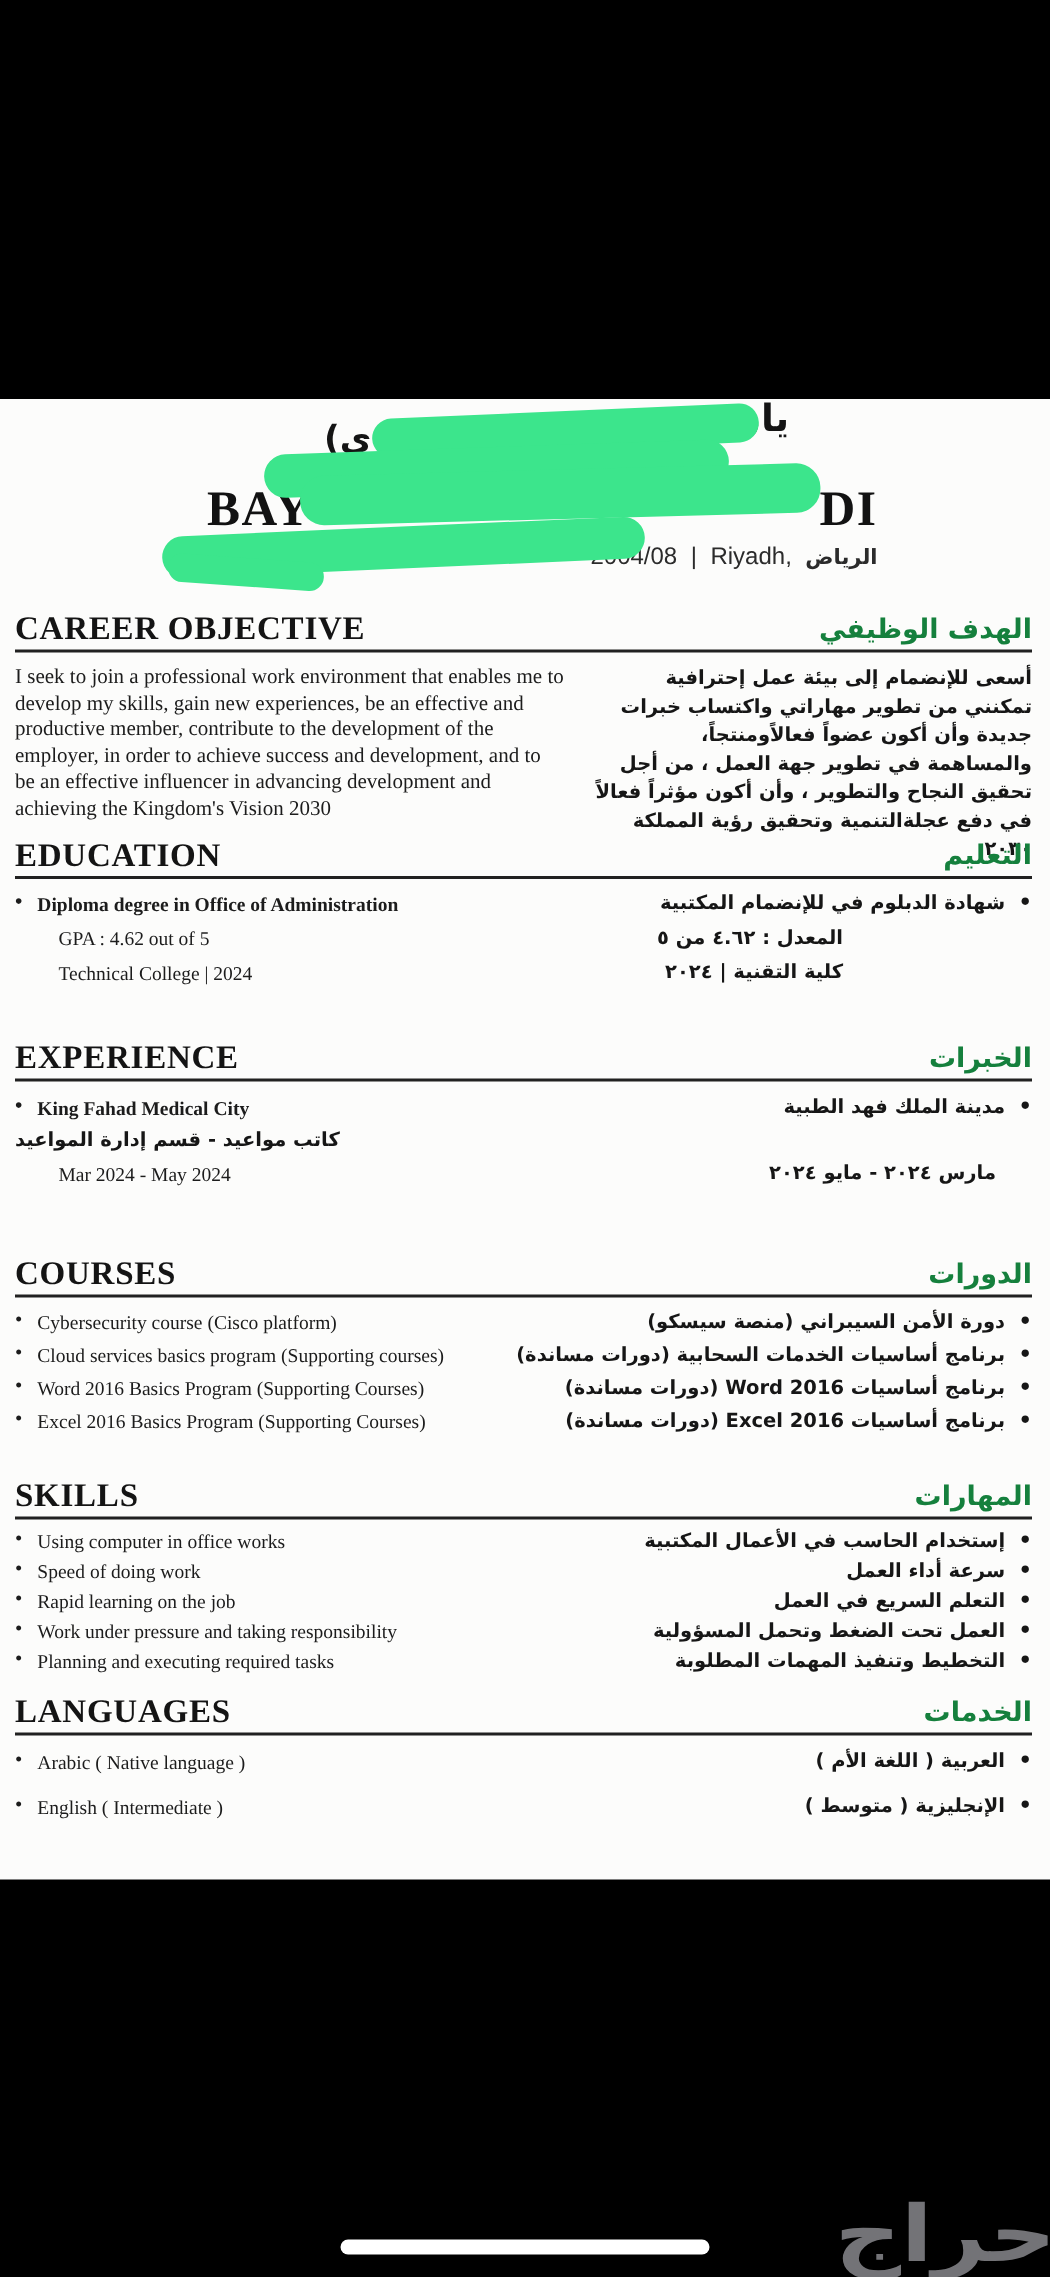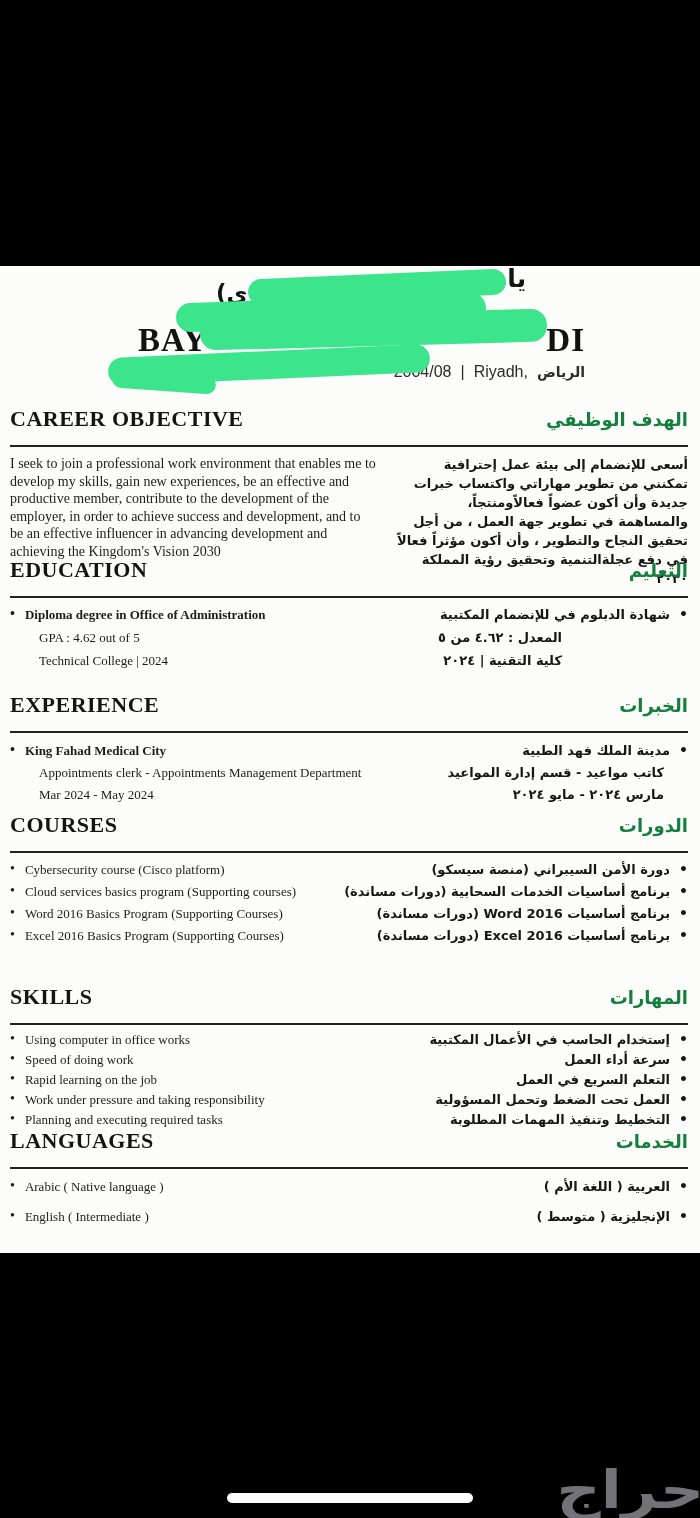--- a/index.html
+++ b/index.html
@@ -35,42 +35,42 @@
   .stroke{position:absolute;background:var(--redaction,#3ce58c);border-radius:16px;z-index:5}
   .s1{left:248px;top:8px;width:258px;height:26px;transform:rotate(-2.5deg)}
   .s2{left:176px;top:32px;width:310px;height:29px;transform:rotate(-2deg)}
   .s3{left:200px;top:47px;width:347px;height:33px;transform:rotate(-1.5deg)}
   .s4{left:108px;top:85px;width:322px;height:28px;transform:rotate(-2.5deg)}
   .s5{left:112px;top:106px;width:104px;height:19px;transform:rotate(4deg)}
   
   .sec{position:absolute;left:10px;width:678px}
   .sec-head{
     display:flex;justify-content:space-between;align-items:flex-end;
-    border-bottom:2.5px solid #212121;padding-bottom:15px;
+    border-bottom:2.5px solid #212121;padding-bottom:3px;
   }
   .h-en{margin:0;font-size:22px;line-height:22px;font-weight:700;letter-spacing:.5px;color:#141414}
   .h-ar{margin:0;font-family:"DejaVu Sans",sans-serif;font-size:18px;line-height:20px;font-weight:700;color:#15803d}
   .pair{display:flex;justify-content:space-between;align-items:flex-start}
   .en{font-size:13px;line-height:17px;color:#1c1c1c}
   .ar{direction:rtl;font-family:"DejaVu Sans",sans-serif;font-weight:700;font-size:13px;line-height:17px;color:#161616}
   .b{font-weight:700}
   .cell{display:flex;gap:10px}
   .ar.cell{gap:9px}
   .cell.nb-en{padding-left:29px}
   .ar.nb-ar{padding-right:24px}
   .ar.nb-ar.deep{padding-right:126px}
   .blt{font-size:14px;line-height:16px}
   .mt8{margin-top:8px}.mt6{margin-top:6px}.mt5{margin-top:5px}
   .mt9{margin-top:9px}.mt3{margin-top:3px}.mt13{margin-top:13px}
   .obj{display:flex;justify-content:space-between;margin-top:8px}
   .obj-en{width:366px;font-size:14px;line-height:17.5px}
   .obj-ar{width:292px;text-align:right;line-height:19px}
   
   .sec-career{top:142px}.sec-education{top:293px}.sec-experience{top:428px}
-  .sec-courses{top:548px}.sec-skills{top:720px}.sec-languages{top:864px}
+  .sec-courses{top:572px}.sec-skills{top:720px}.sec-languages{top:864px}
   
   .home-bar{position:absolute;left:227px;top:1493px;width:246px;height:10px;border-radius:5px;background:#fff}
   .wm{
     position:absolute;right:-4px;bottom:2px;
     font-family:"DejaVu Sans",sans-serif;font-weight:700;font-size:52px;line-height:52px;
     color:var(--wm-color,#737377);letter-spacing:6px;
     transform:scaleX(1.18);transform-origin:right bottom;
   }
 </style>
 </head>
@@ -151,21 +151,20 @@
         <div class="en cell b">
             <span class="blt">•</span>
             <span>King Fahad Medical City</span>
           </div>
         <div class="ar cell">
             <span class="blt">•</span>
             <span>مدينة الملك فهد الطبية</span>
           </div>
       </div>
       <div class="pair mt5">
-        <div class="en cell nb-en">Appointments clerk - Appointments Management Department</div>
         <div class="ar nb-ar">كاتب مواعيد - قسم إدارة المواعيد</div>
       </div>
       <div class="pair mt5">
         <div class="en cell nb-en">Mar 2024 - May 2024</div>
         <div class="ar nb-ar">مارس ٢٠٢٤ - مايو ٢٠٢٤</div>
       </div>
     </section>
 
     <section class="sec sec-courses">
       <div class="sec-head">

